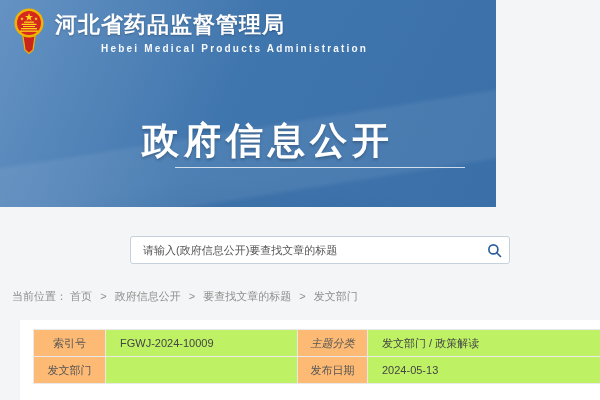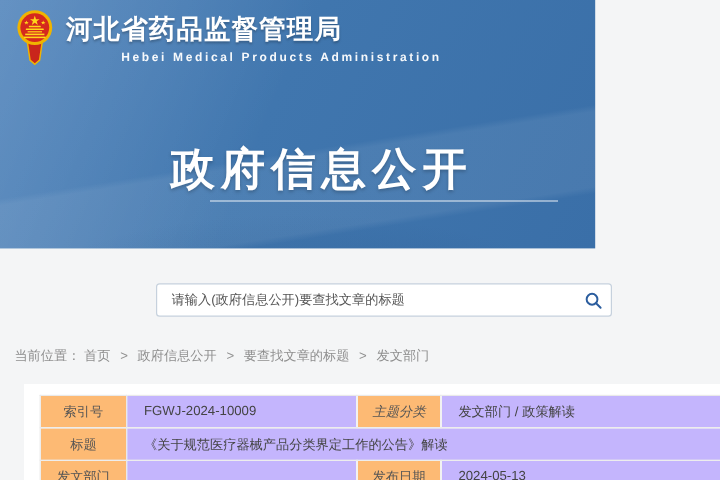--- a/index.html
+++ b/index.html
@@ -79,21 +79,21 @@
     position: absolute; left: 20px; top: 320px; width: 580px; height: 95px;
     background: #fff;
   }
   .doc-table {
     position: absolute; left: 13px; top: 9px; width: 567px;
     border-collapse: collapse; table-layout: fixed;
     font-size: 11px; color: #444;
   }
   .doc-table td {
     border: 1px solid #e9e9e9; height: 27px; padding: 0 0 0 14px;
-    background: #c4b5fd; overflow: hidden; white-space: nowrap;
+    background: #bef264; overflow: hidden; white-space: nowrap;
   }
   .doc-table td.lbl {
     background: #fdba74; text-align: center; padding: 0; color: #555;
   }
   .col-l1 { width: 72px; } .col-v1 { width: 192px; }
   .col-l2 { width: 70px; font-style: italic; } .col-v2 { width: 233px; }
 </style>
 </head>
 <body>
 
@@ -146,24 +146,20 @@
 <div class="panel">
   <table class="doc-table">
     <tbody>
         <tr>
       <td class="lbl col-l1">索引号</td>
       <td class="col-v1">FGWJ-2024-10009</td>
       <td class="lbl col-l2">主题分类</td>
       <td class="col-v2">发文部门 / 政策解读</td>
     </tr>
     <tr>
-      <td class="lbl">标题</td>
-      <td colspan="3">《关于规范医疗器械产品分类界定工作的公告》解读</td>
-    </tr>
-    <tr>
       <td class="lbl">发文部门</td>
       <td></td>
       <td class="lbl">发布日期</td>
       <td>2024-05-13</td>
     </tr>
   </tbody>
     </table>
 </div>
 
 </body></html>

